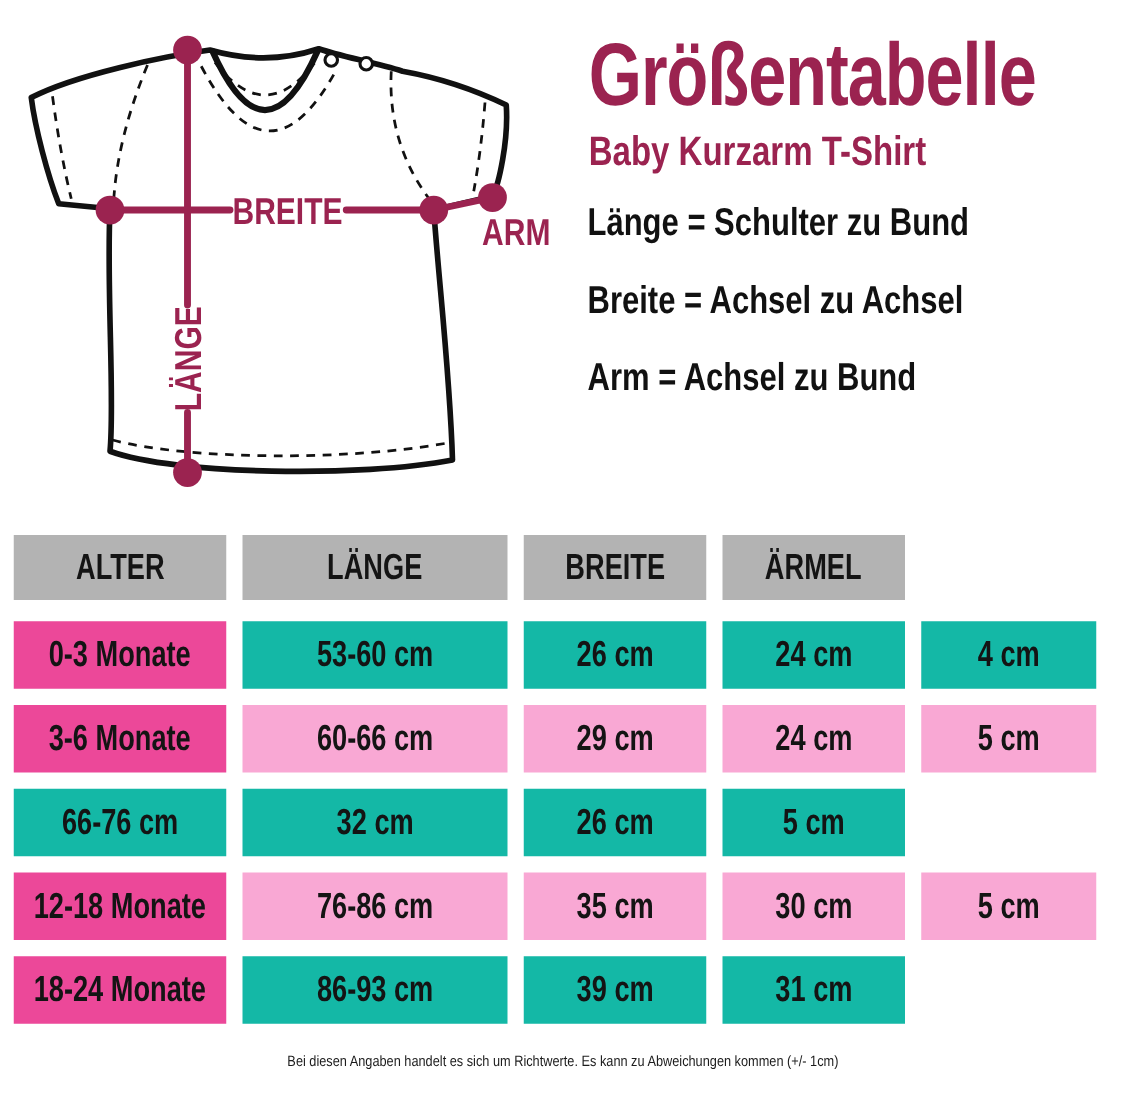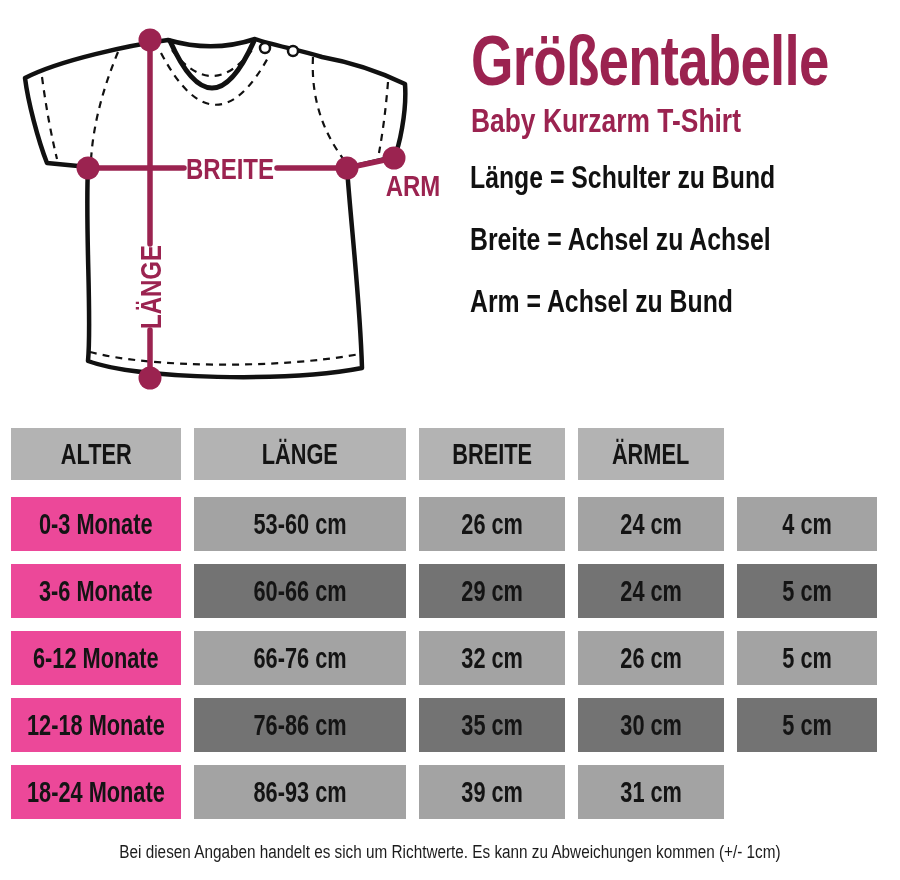--- a/index.html
+++ b/index.html
@@ -34,27 +34,27 @@
     display:grid;grid-template-columns:170px 212px 146px 146px 140px;
     column-gap:13px;margin-bottom:13px;
   }
   .t-row.header{margin-bottom:17px;}
   .t-cell{
     height:54px;display:flex;align-items:center;justify-content:center;
     font-weight:bold;font-size:29px;color:#141414;
   }
   .t-row.header .t-cell{height:52px;background:#b3b3b3;}
   .t-cell.label{background:#ec4899;}
-  .t-row.odd .t-cell.val{background:#a3a3a3;}
-  .t-row.even .t-cell.val{background:#737373;}
+  .t-row.odd .t-cell.val{background:#14b8a6;}
+  .t-row.even .t-cell.val{background:#f9a8d4;}
 
   
   .footer{
     position:absolute;left:0;top:842px;width:900px;text-align:center;
-    font-size:18px;color:#1c1c1c;
+    font-size:12px;color:#1c1c1c;
   }
   .footer .cond-c{transform:scaleX(0.85);}
 </style>
 </head>
 <body>
 
 <div class="stage">
 
   <svg class="diagram" viewBox="0 0 450 430">
 
@@ -162,23 +162,20 @@
         </div>
       <div class="t-cell val">
           <span class="cond-c">24 cm</span>
         </div>
       <div class="t-cell val">
           <span class="cond-c">5 cm</span>
         </div>
     </div>
 
     <div class="t-row odd">
-      <div class="t-cell label">
-          <span class="cond-c">6-12 Monate</span>
-        </div>
       <div class="t-cell val">
           <span class="cond-c">66-76 cm</span>
         </div>
       <div class="t-cell val">
           <span class="cond-c">32 cm</span>
         </div>
       <div class="t-cell val">
           <span class="cond-c">26 cm</span>
         </div>
       <div class="t-cell val">

